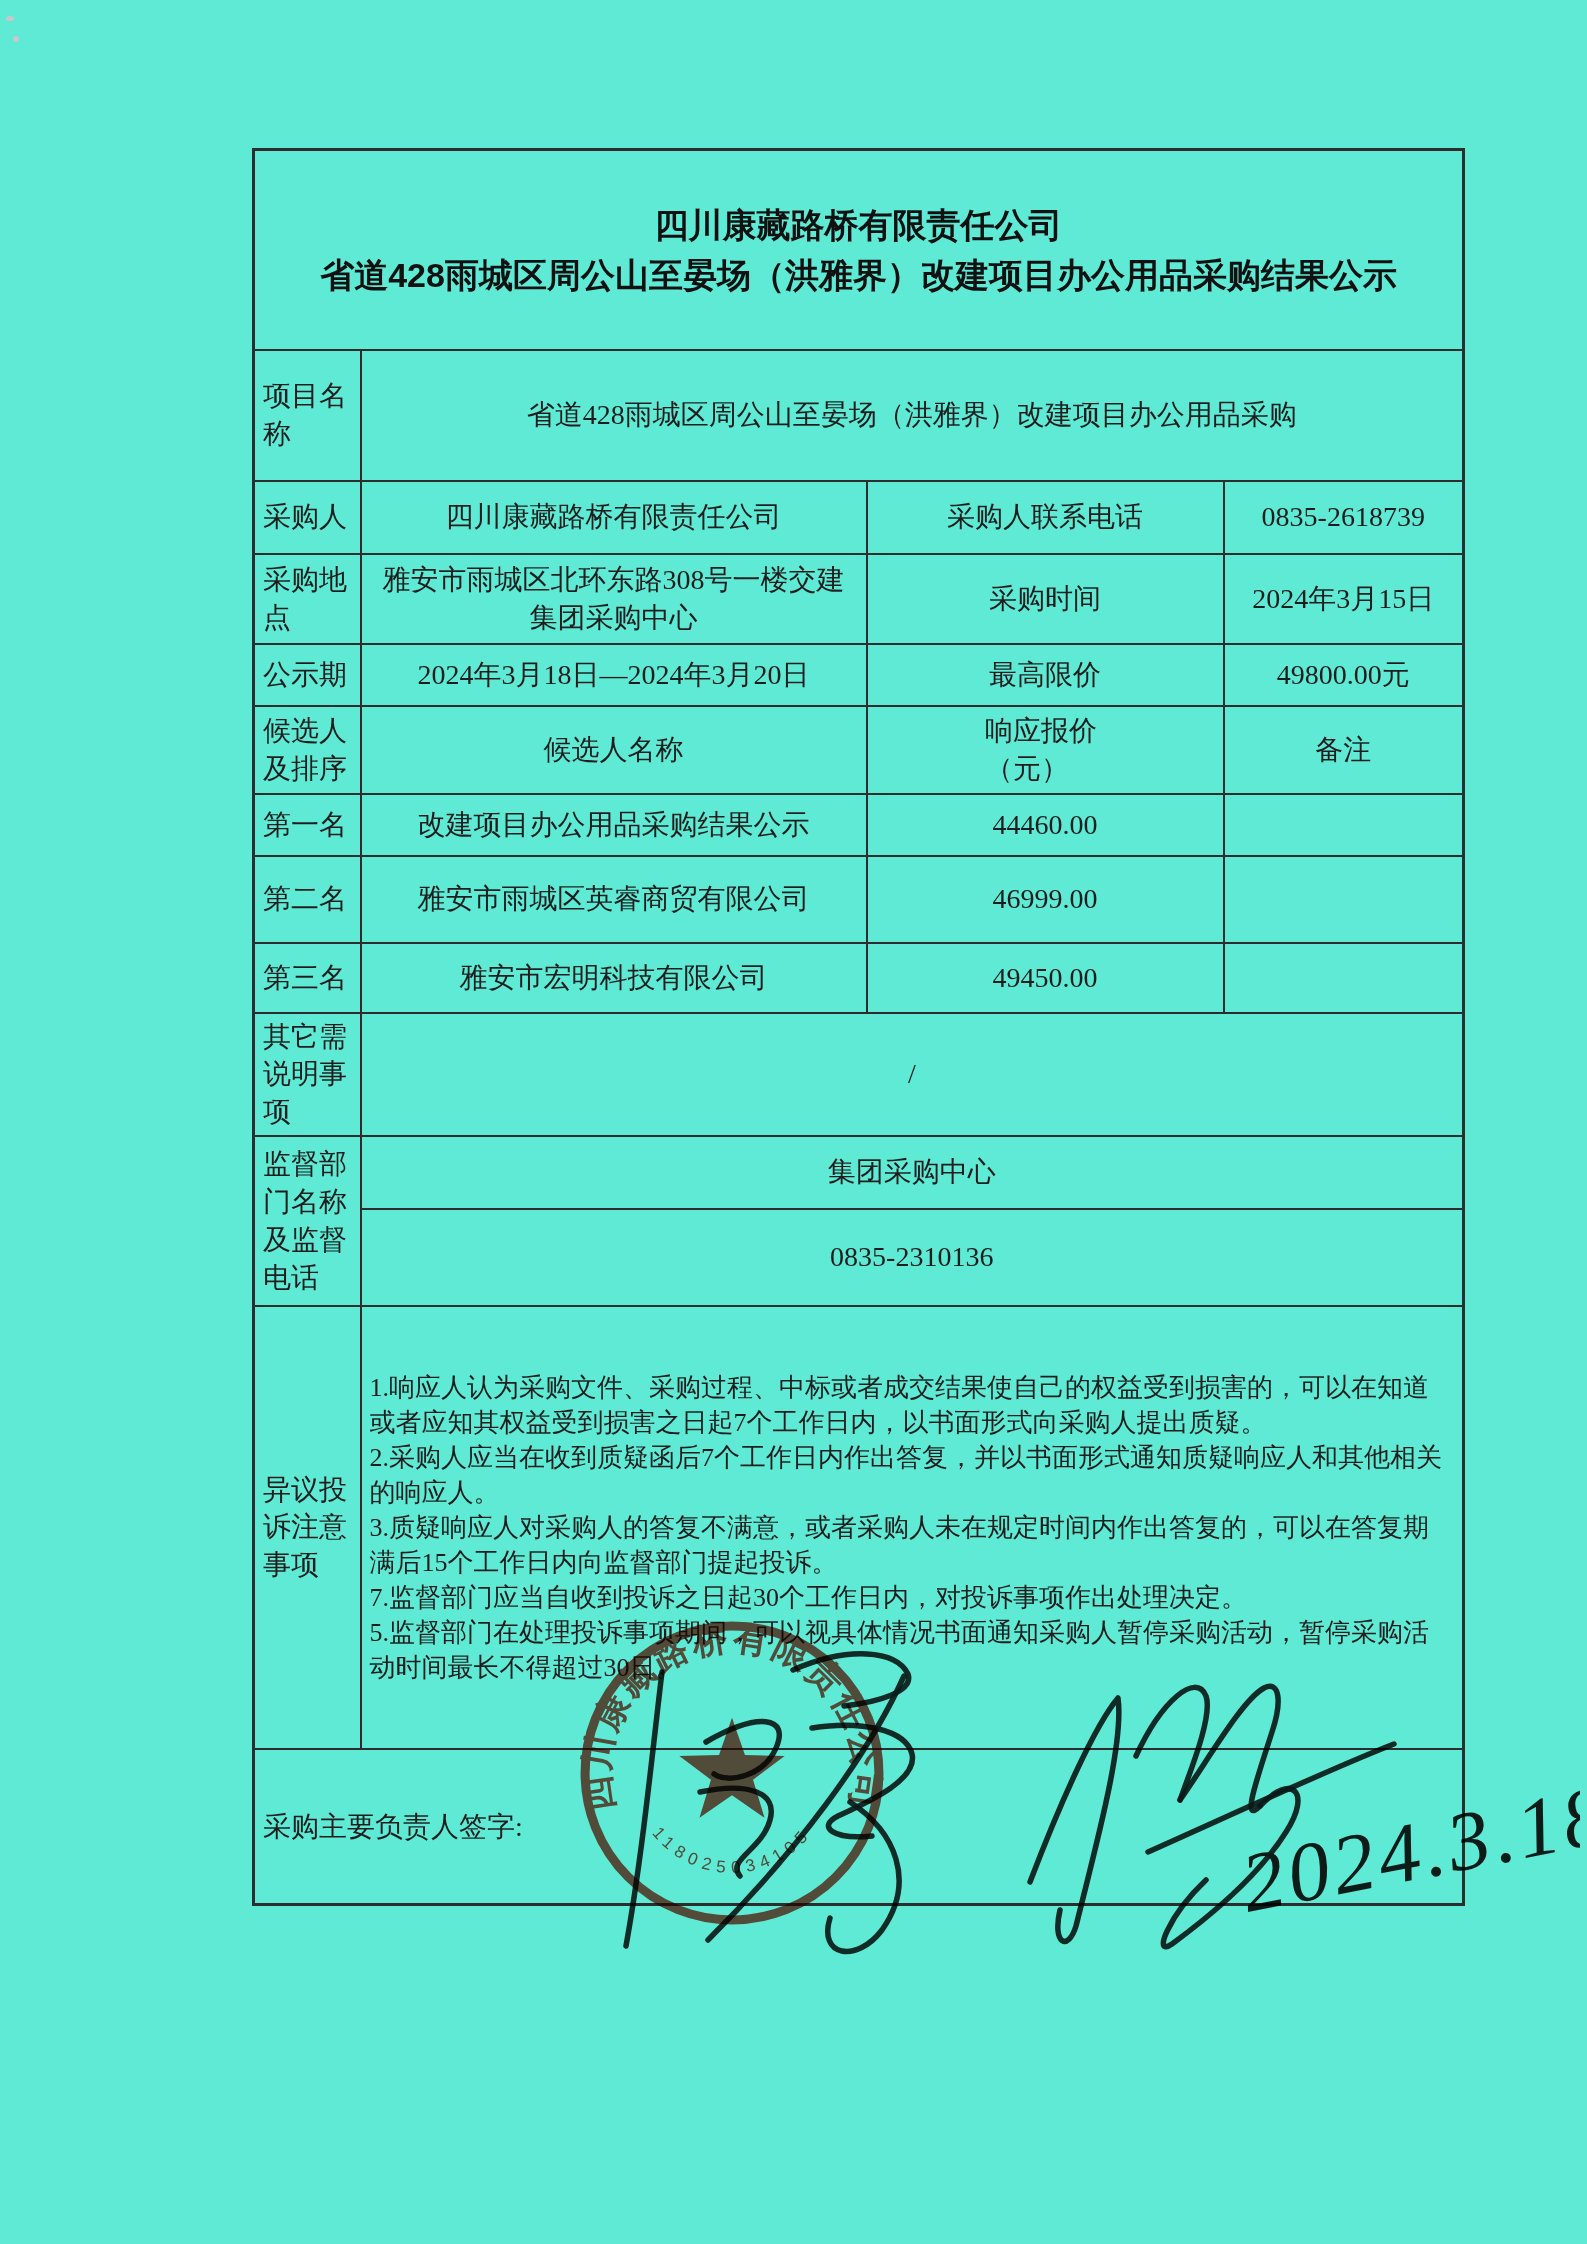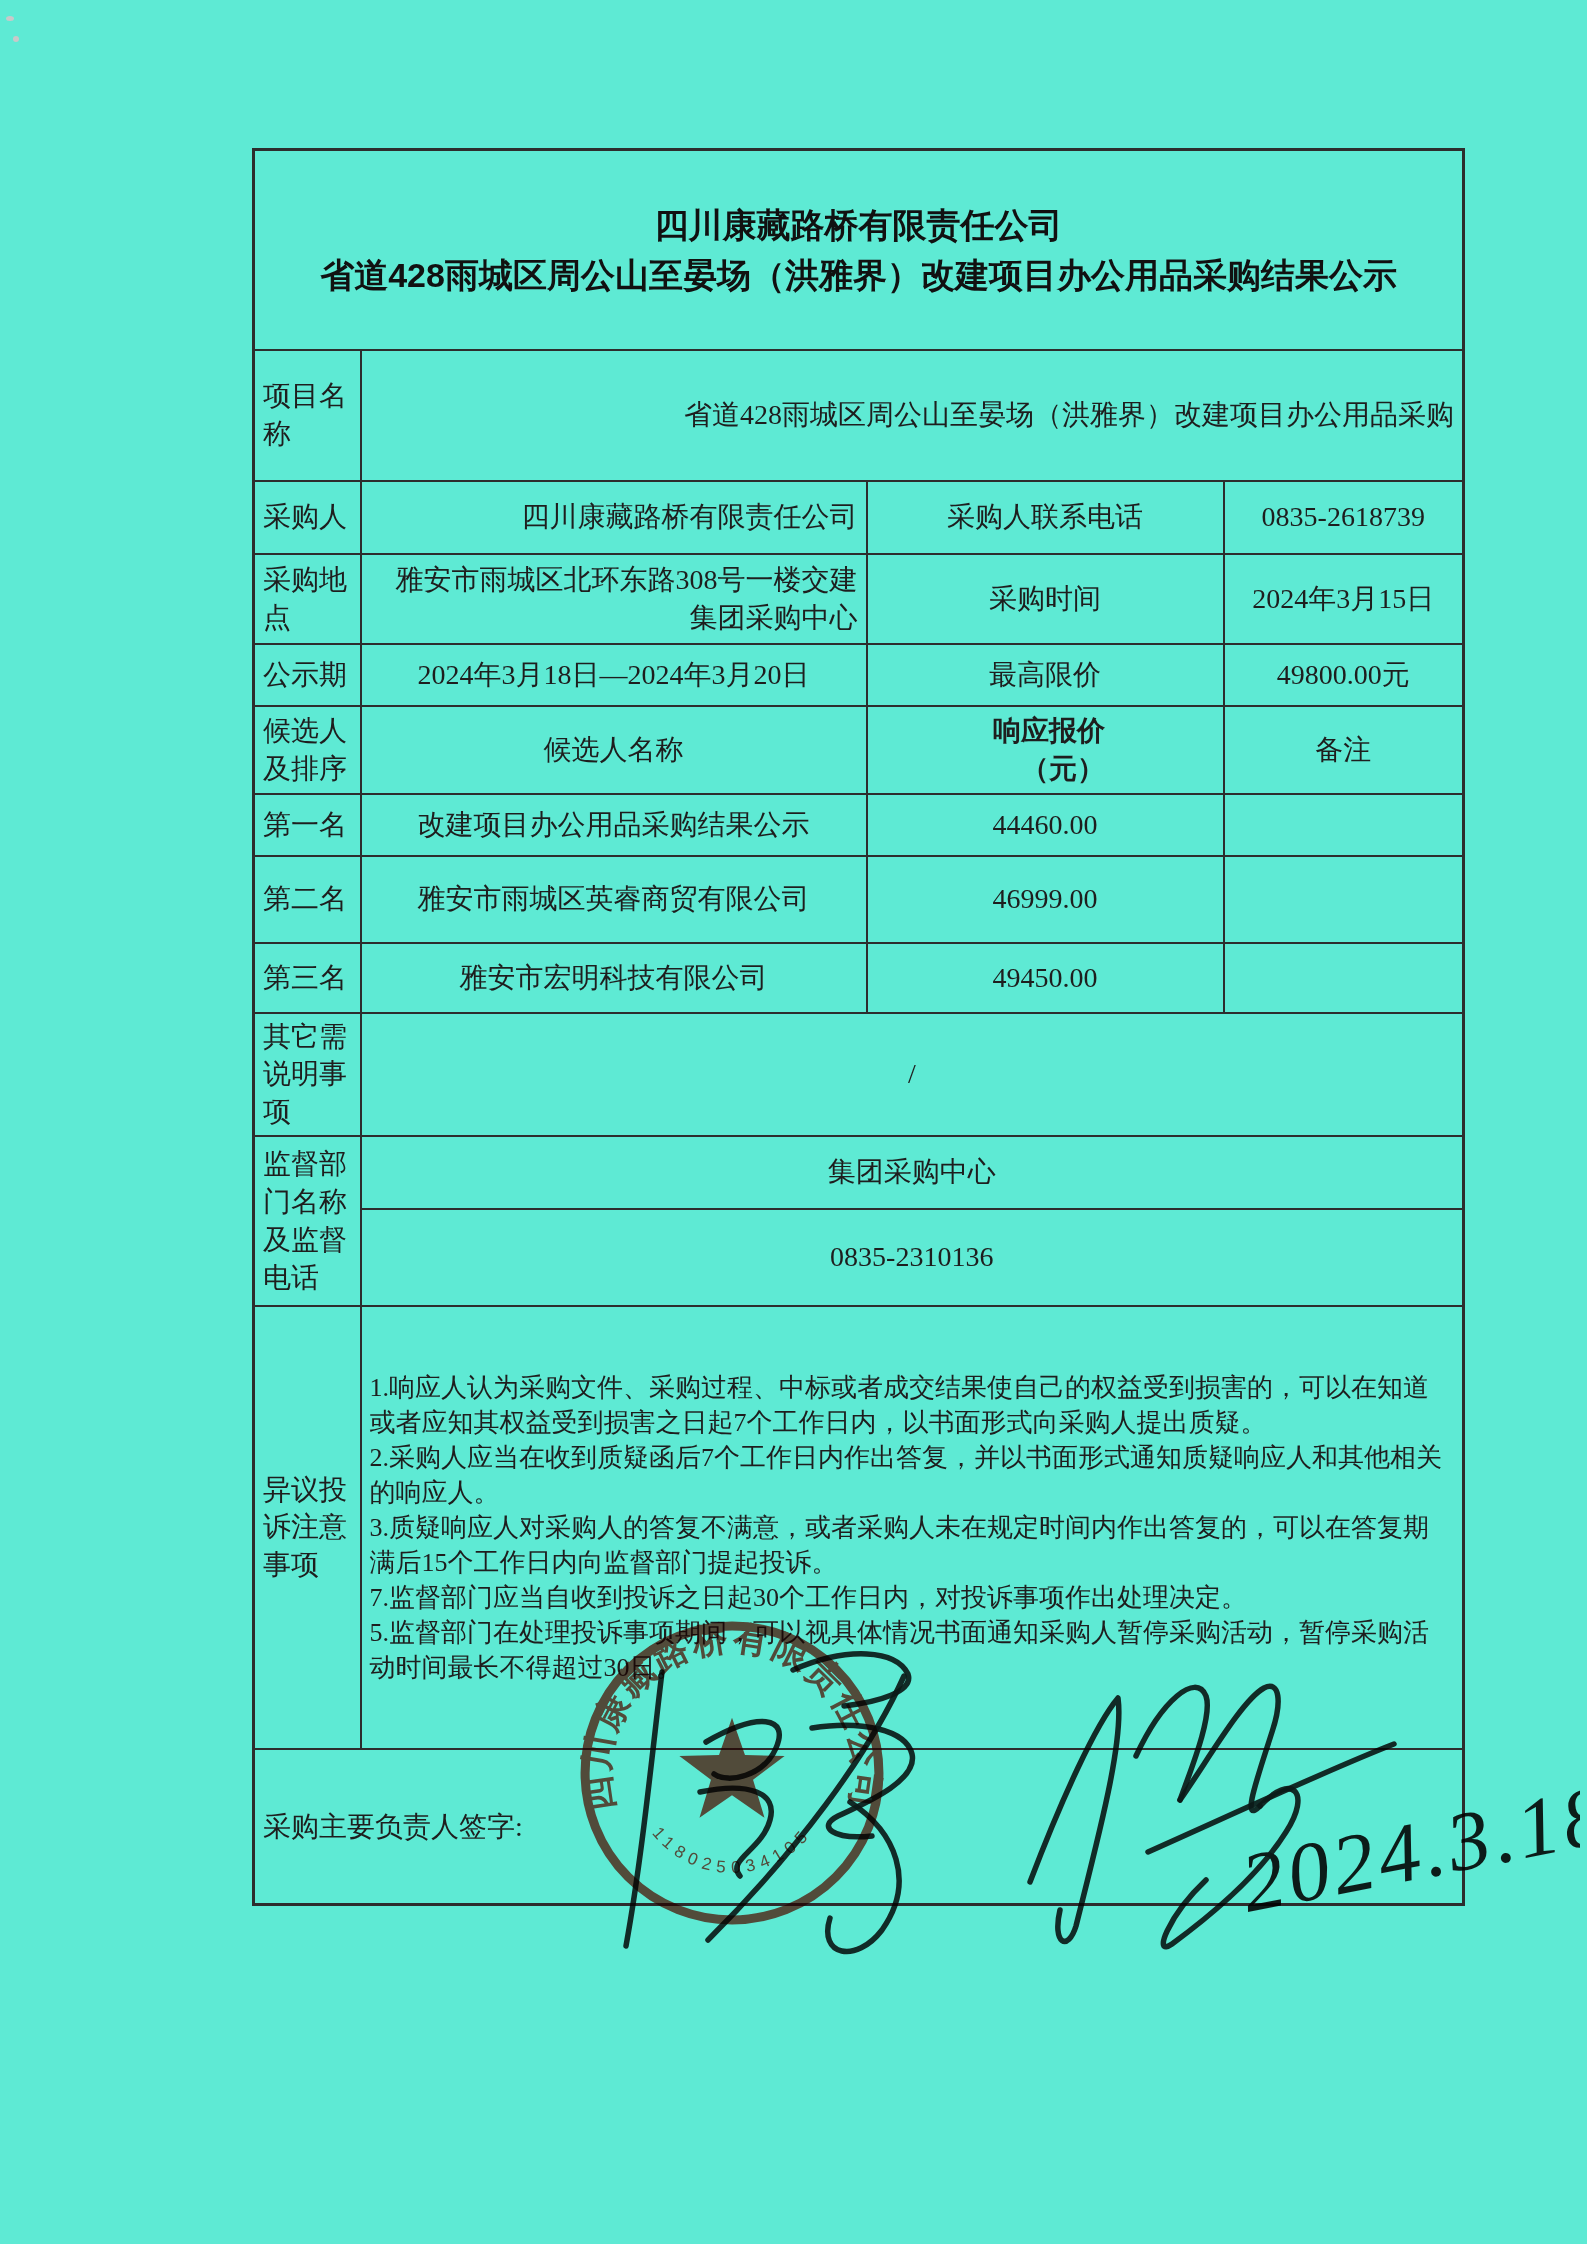--- a/index.html
+++ b/index.html
@@ -21,23 +21,23 @@
     font-size:28px;line-height:1.35;
     padding:4px 8px;
     overflow:hidden;
   }
   .title-cell{text-align:center;padding:0 10px;}
   .title-line1,.title-line2{
     font-family:"Liberation Sans","DejaVu Sans",sans-serif;
     font-weight:700;font-size:34px;line-height:50px;color:#111;
   }
   .lbl{text-align:left;padding-left:9px;}
-  .left{text-align:right;border-radius:26px;}
+  .left{text-align:center;border-radius:26px;}
   .center{text-align:center;}
-  .bid-label-wrap{display:inline-block;max-width:120px;text-align:right;font-weight:bold;}
+  .bid-label-wrap{display:inline-block;max-width:120px;text-align:left;}
   .objection-cell{padding:6px 10px;}
   .objection-cell p{margin:0;font-size:26px;line-height:35px;text-align:left;}
   .sign-cell{padding-left:12px;font-size:29px;}
   .r-title{height:200px;}
   .r-project{height:131px;}
   .r-purchaser{height:73px;}
   .r-location{height:90px;}
   .r-publicity{height:62px;}
   .r-candhead{height:88px;}
   .r-cand1{height:62px;}

